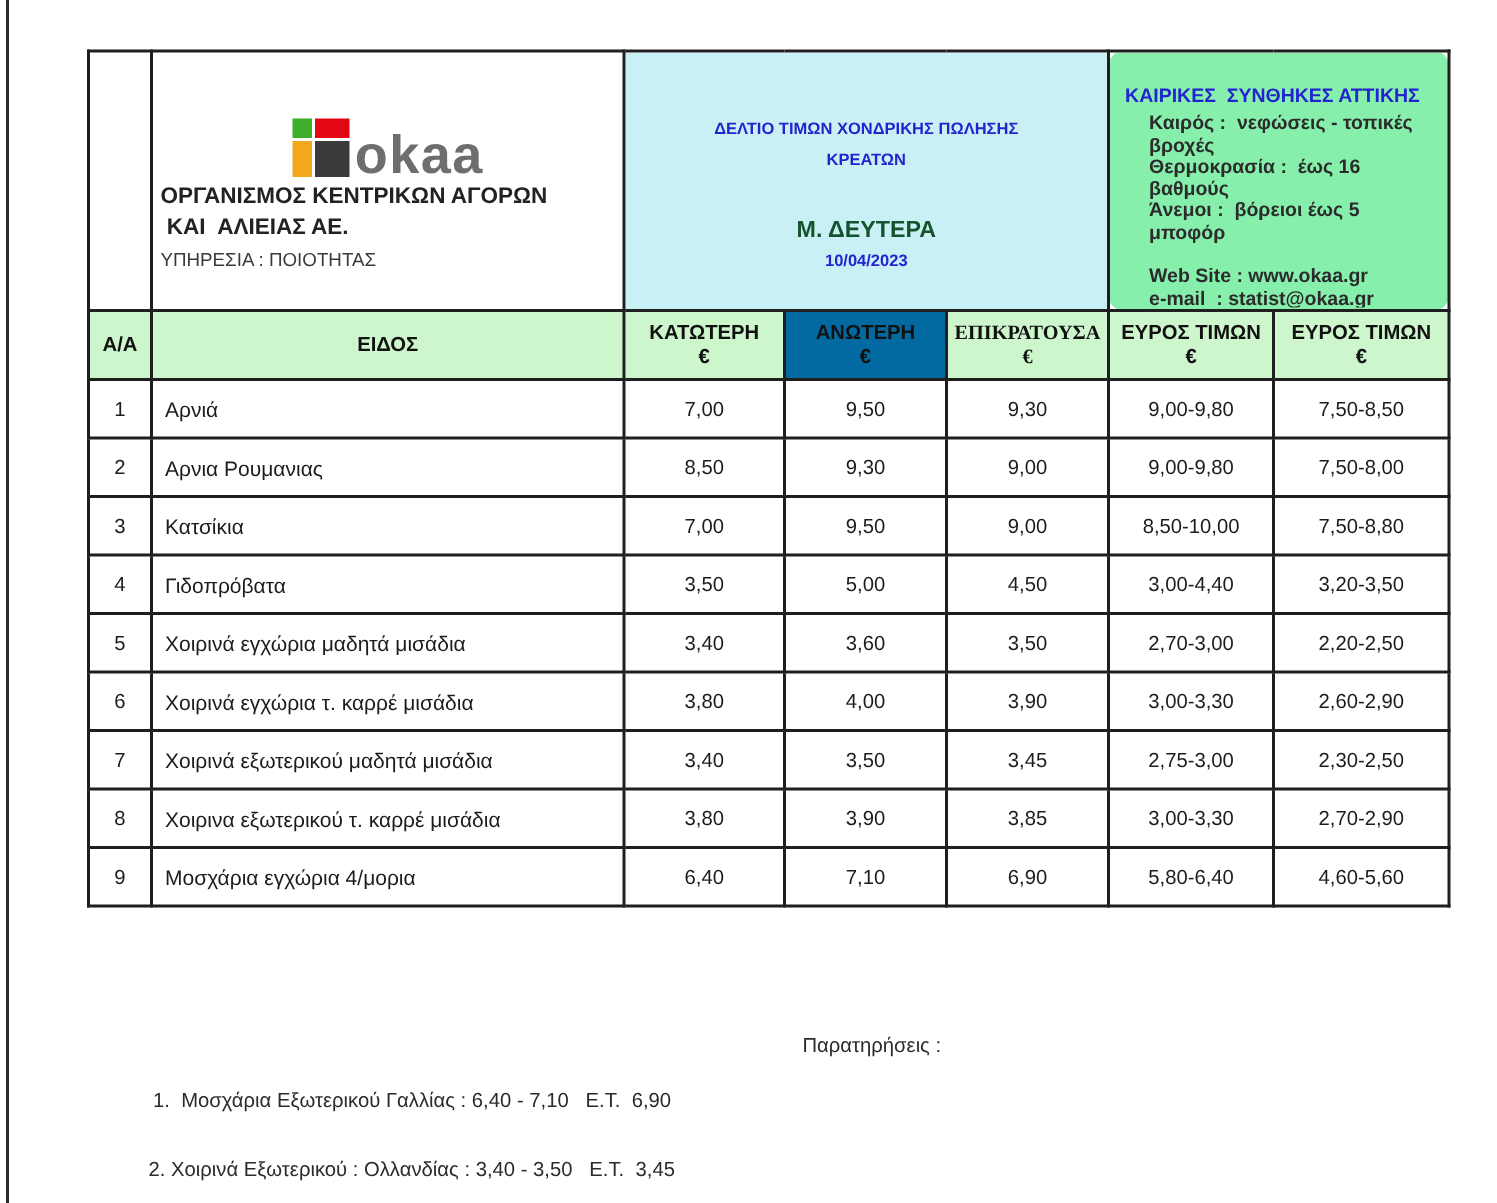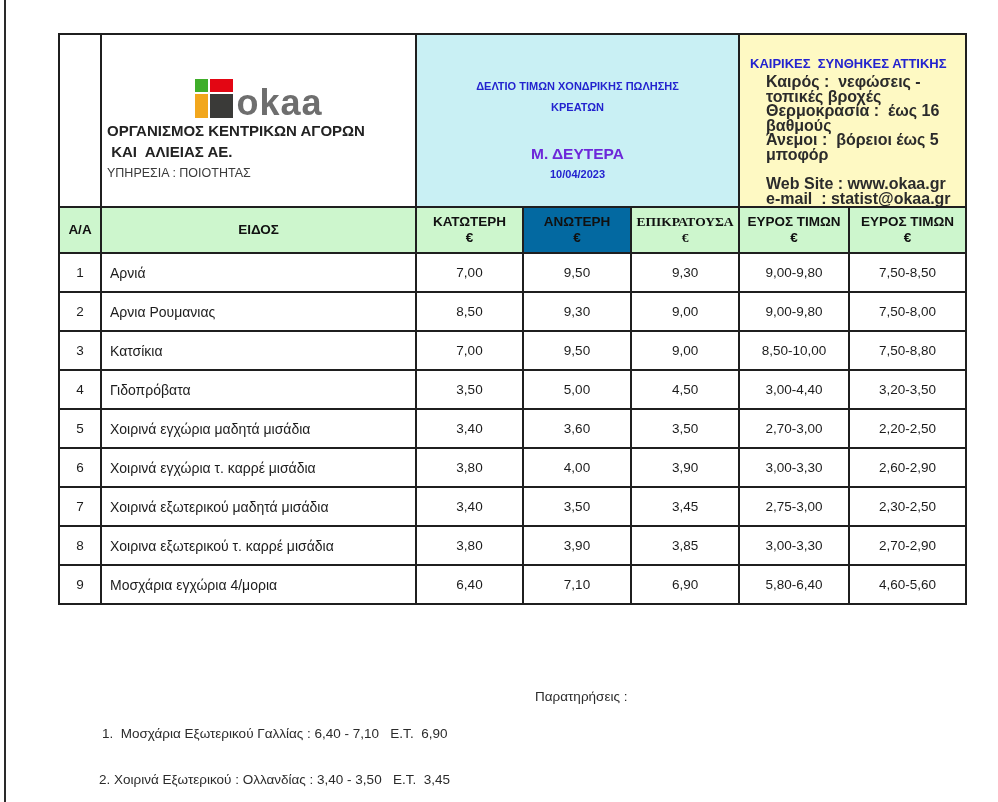--- a/index.html
+++ b/index.html
@@ -20,25 +20,25 @@
   td.org-cell { vertical-align: top; padding: 20px 4px 0 5px; }
   .logo-row { display: flex; justify-content: center; align-items: flex-end; margin-bottom: 2px; }
   .logo-squares { display: grid; grid-template-columns: 13px 23px; grid-template-rows: 13px 24px; gap: 2px; margin-right: 3px; }
   .logo-squares div { width: 100%; height: 100%; }
   .logo-word { font-size: 36px; line-height: 30px; font-weight: bold; color: #6e6e6e; letter-spacing: 1px; }
   .org-line1, .org-line2 { font-weight: bold; font-size: 15px; line-height: 21px; color: #222; white-space: pre-wrap; }
   .org-line3 { font-size: 12.5px; line-height: 18px; color: #3a3a3a; margin-top: 2px; }
 
   td.title-cell { text-align: center; vertical-align: top; padding-top: 19px; }
   .title-main { color: #2323cf; font-weight: bold; font-size: 11px; line-height: 21px; }
-  .title-day { color: #6d28d9; font-weight: bold; font-size: 15.5px; line-height: 21px; margin-top: 25px; }
-
-  td.weather-cell { vertical-align: top; padding: 21px 6px 0 10px; background: #fef9c3; }
+  .title-day { color: #14532d; font-weight: bold; font-size: 15.5px; line-height: 21px; margin-top: 25px; }
+
+  td.weather-cell { vertical-align: top; padding: 21px 6px 0 10px; background: #86efac; border-radius: 10px; }
   .weather-title { color: #2323cf; font-weight: bold; font-size: 13px; line-height: 16px; margin-bottom: 3px; white-space: pre-wrap; }
-  .weather-line { font-weight: bold; font-size: 16px; line-height: 14.5px; color: #2b2b2b; white-space: pre-wrap; padding-left: 16px; }
+  .weather-line { font-weight: bold; font-size: 13px; line-height: 14.5px; color: #2b2b2b; white-space: pre-wrap; padding-left: 16px; }
   .weather-contact { margin-top: 15px; }
 
   
   tr.year-row { height: 54px; }
   td.year-cell { text-align: center; color: #2323cf; font-weight: bold; font-size: 15px; }
   td.compare-cell { text-align: center; color: #2323cf; font-weight: bold; font-size: 12.5px; line-height: 17px; }
 
   
   tr.colhead-row { height: 46px; }
   tr.colhead-row td { text-align: center; font-weight: bold; font-size: 13.5px; line-height: 16px; color: #111; }

